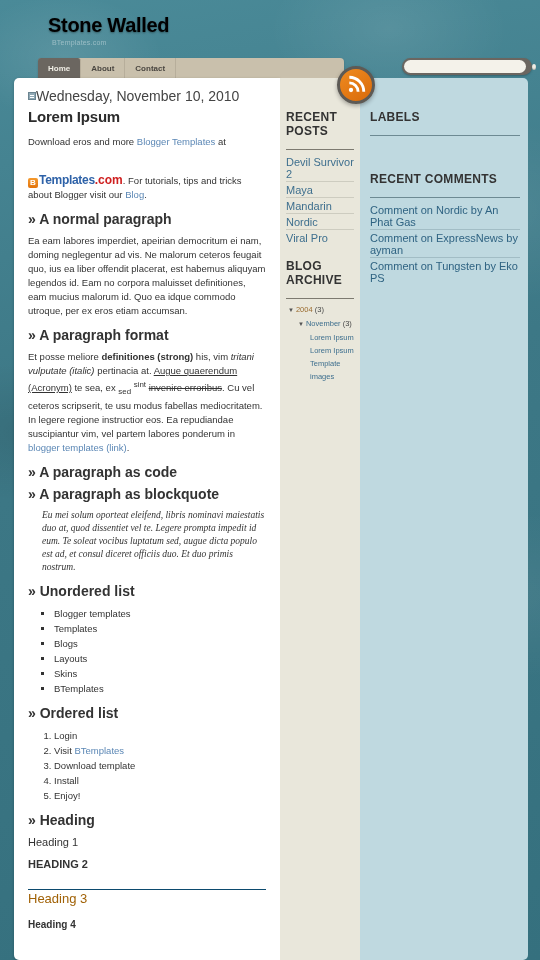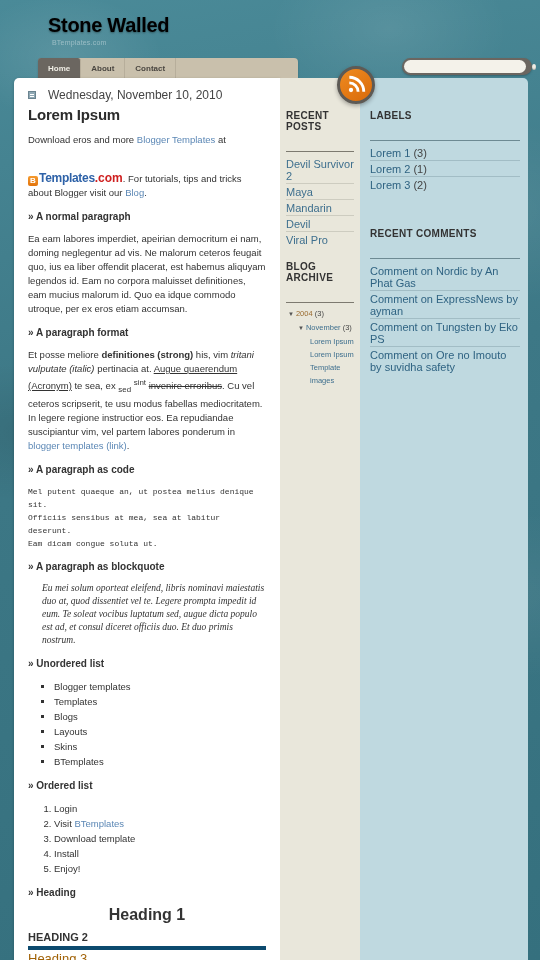--- a/index.html
+++ b/index.html
@@ -48,21 +48,21 @@
     font-size: 7px;
     color: rgba(255,255,255,0.40);
     margin: 3px 0 0 4px;
     letter-spacing: 0.2px;
   }
 
   
   .nav-wrap {
     position: absolute;
     left: 38px; top: 58px;
-    width: 260px; height: 20px;
+    width: 306px; height: 20px;
     background: #c9c0ac;
     border-radius: 4px 4px 0 0;
     display: flex;
     align-items: stretch;
     box-shadow: 0 1px 2px rgba(0,0,0,0.2);
   }
   .nav-item {
     font-size: 8px;
     font-weight: bold;
     color: #4a4640;
@@ -149,24 +149,24 @@
     background: linear-gradient(145deg, #ef8b20, #d96a0a);
     border: 3px solid #5d5a55;
     display: flex; align-items: center; justify-content: center;
     box-shadow: 0 2px 4px rgba(0,0,0,0.3);
     z-index: 20;
     cursor: pointer;
   }
 
   
   .post-date {
-    font-size: 12px;
+    font-size: 14px;
     color: #444;
     display: flex; align-items: center;
-    gap: 12px;
+    gap: 0;
     margin-bottom: 4px;
   }
   .cal-icon {
     width: 8px; height: 8px;
     background: #8fa8b4;
     border: 1px solid #6b8490;
     display: inline-block;
     position: relative;
   }
   .cal-icon::after {
@@ -197,21 +197,21 @@
     border-radius: 2px;
     font-size: 8px; font-weight: bold;
     text-align: center; line-height: 10px;
     margin-right: 1px;
     position: relative; top: 1px;
   }
   .bt-t { font-size: 12px; font-weight: bold; color: #2e62a8; letter-spacing: -0.3px; }
   .bt-com { font-size: 12px; font-weight: bold; color: #cf2020; margin-top: 24px; }
 
   h2.sec-head {
-    font-size: 10px;
+    font-size: 14px;
     font-weight: bold;
     color: #333;
     margin: 0 0 8px 0;
   }
 
   code.inline, pre.codeblock {
     font-family: "Liberation Mono", "DejaVu Sans Mono", monospace;
   }
   pre.codeblock {
     font-size: 8px;
@@ -231,39 +231,39 @@
   ul.demo-list, ol.demo-list {
     margin: 0 0 10px 0;
     padding-left: 26px;
     font-size: 9.5px;
     line-height: 15px;
     color: #333;
   }
   ul.demo-list li { list-style: square; }
   ol.demo-list li { list-style: decimal; }
 
-  .h1d { font-size: 16px; font-weight: bold; color: #333; margin: 0 0 8px 0; text-align: center; }
+  .h1d { font-size: 11px; font-weight: normal; color: #333; margin: 0 0 8px 0; }
   .h2d {
     font-size: 11px; font-weight: bold; color: #333;
     margin: 0 0 2px 0; text-transform: uppercase;
-    border-bottom: 4px solid #0c4a6e; padding-bottom: 2px;
+    border-bottom: 1px solid #0c4a6e; padding-bottom: 18px;
   }
   .h3d { font-size: 13px; font-weight: normal; color: #a16207; margin: 0 0 12px 0; }
   .h4d { font-size: 10px; font-weight: bold; color: #333; margin: 0 0 12px 0; }
 
   
   .widget { margin-bottom: 14px; }
   .widget-title {
-    font-size: 10px;
+    font-size: 12px;
     font-weight: bold;
     color: #333;
     text-transform: uppercase;
     letter-spacing: 0.3px;
     border-bottom: 1px solid #7d7a70;
-    padding-bottom: 19px;
+    padding-bottom: 11px;
     margin: 0 0 4px 0;
   }
   .side-col-2 .widget-title { border-bottom-color: #6d8a93; }
   .widget-list { list-style: none; margin: 0; padding: 0; }
   .widget-list li {
     font-size: 11px;
     line-height: 12px;
     padding: 1.5px 0;
     border-bottom: 1px solid rgba(125,122,112,0.25);
   }
@@ -334,23 +334,20 @@
         </p>
 
         <h2 class="sec-head">» A normal paragraph</h2>
         <p>Ea eam labores imperdiet, apeirian democritum ei nam, doming neglegentur ad vis. Ne malorum ceteros feugait quo, ius ea liber offendit placerat, est habemus aliquyam legendos id. Eam no corpora maluisset definitiones, eam mucius malorum id. Quo ea idque commodo utroque, per ex eros etiam accumsan.</p>
 
         <h2 class="sec-head">» A paragraph format</h2>
         <p><span>Et posse meliore </span><strong>definitiones (strong)</strong><span> his, vim </span><em>tritani vulputate (italic)</em><span> pertinacia at. </span><span style="text-decoration:underline">Augue quaerendum (Acronym)</span><span> te sea, ex </span><sub>sed</sub><span> </span><sup>sint</sup><span> </span><s>invenire erroribus</s><span>. Cu vel ceteros scripserit, te usu modus fabellas mediocritatem. In legere regione instructior eos. Ea repudiandae suscipiantur vim, vel partem labores ponderum in </span><a>blogger templates (link)</a><span>.</span>
         </p>
 
         <h2 class="sec-head">» A paragraph as code</h2>
-        <pre class="codeblock">Mel putent quaeque an, ut postea melius denique sit.
-Officiis sensibus at mea, sea at labitur deserunt.
-Eam dicam congue soluta ut.</pre>
 
         <h2 class="sec-head">» A paragraph as blockquote</h2>
         <blockquote>Eu mei solum oporteat eleifend, libris nominavi maiestatis duo at, quod dissentiet vel te. Legere prompta impedit id eum. Te soleat vocibus luptatum sed, augue dicta populo est ad, et consul diceret officiis duo. Et duo primis nostrum.</blockquote>
 
         <h2 class="sec-head">» Unordered list</h2>
         <ul class="demo-list">
           <li>Blogger templates</li>
           <li>Templates</li>
           <li>Blogs</li>
           <li>Layouts</li>
@@ -377,21 +374,21 @@
     </main>
 
     <aside class="side-col-1">
       <div class="spacer-lg"></div>
       <div class="widget">
         <div class="widget-title">RECENT POSTS</div>
         <ul class="widget-list">
           <li><a>Devil Survivor 2</a></li>
           <li><a>Maya</a></li>
           <li><a>Mandarin</a></li>
-          <li><a>Devil</a></li>
+          <li><a>Nordic</a></li>
           <li><a>Viral Pro</a></li>
         </ul>
       </div>
 
       <div class="widget">
         <div class="widget-title">BLOG ARCHIVE</div>
         <ul class="archive">
           <li class="lvl0 year">
             <span class="arrow">▼</span><a>2004</a>
             <span class="count">(3)</span>
@@ -404,36 +401,27 @@
           <li class="lvl2"><a>Lorem Ipsum</a></li>
           <li class="lvl2"><a>Template images</a></li>
         </ul>
       </div>
     </aside>
 
     <aside class="side-col-2">
       <div class="spacer-lg"></div>
       <div class="widget">
         <div class="widget-title">LABELS</div>
-        <ul class="widget-list">
-          <li><a>Lorem 1</a>
-            <span class="count">(3)</span></li>
-          <li><a>Lorem 2</a>
-            <span class="count">(1)</span></li>
-          <li><a>Lorem 3</a>
-            <span class="count">(2)</span></li>
-        </ul>
       </div>
 
       <div class="spacer-lg"></div>
 
       <div class="widget">
         <div class="widget-title">RECENT COMMENTS</div>
         <ul class="widget-list">
           <li><a>Comment on Nordic by An Phat Gas</a></li>
           <li><a>Comment on ExpressNews by ayman</a></li>
           <li><a>Comment on Tungsten by Eko PS</a></li>
-          <li><a>Comment on Ore no Imouto by suvidha safety</a></li>
         </ul>
       </div>
     </aside>
   </div>
 </div>
 
 </body></html>

